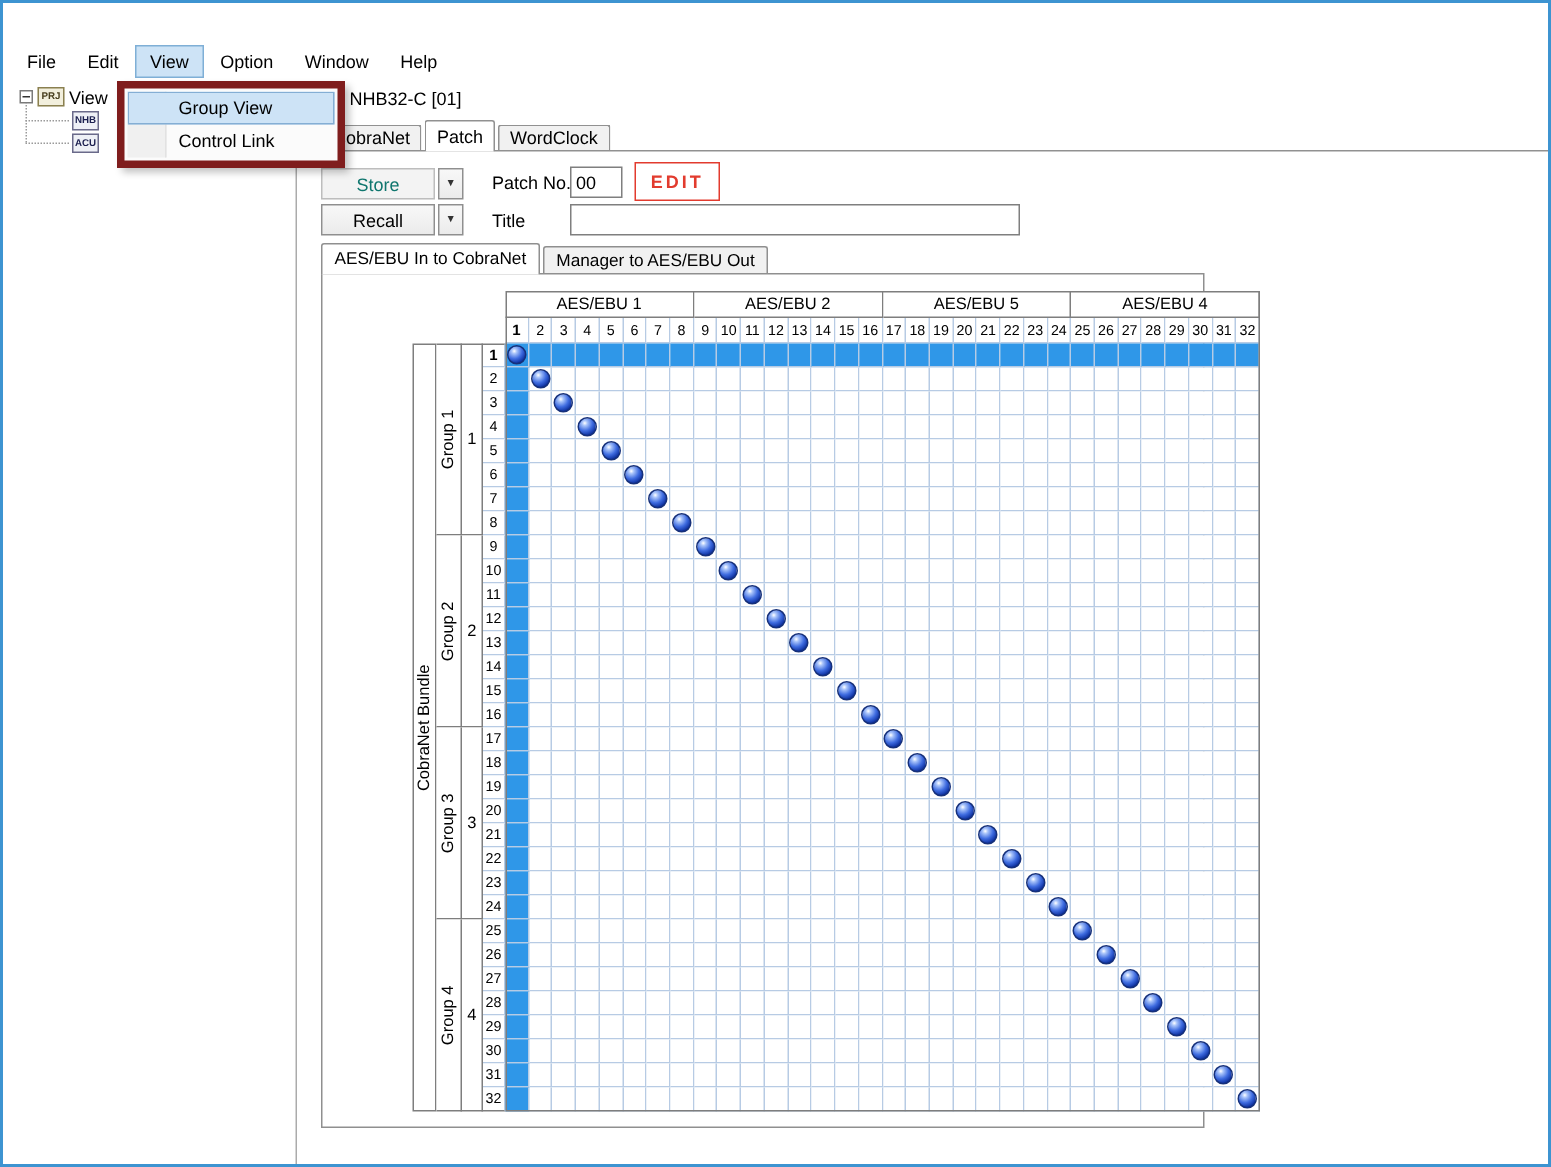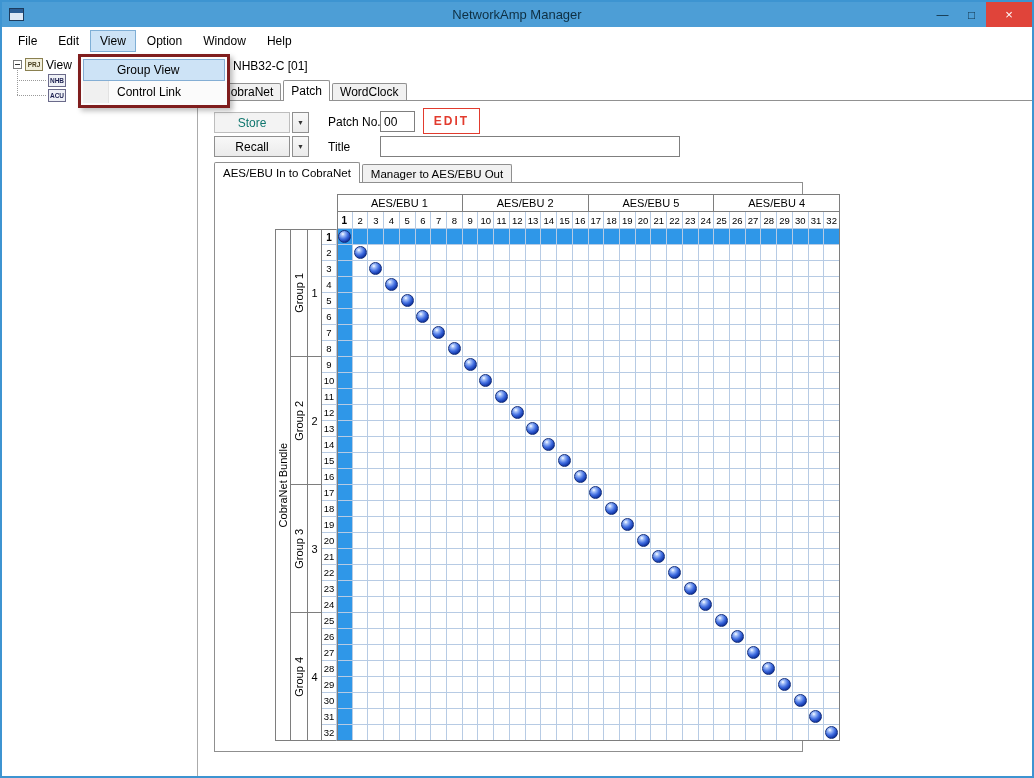--- a/index.html
+++ b/index.html
@@ -11,21 +11,21 @@
   .app-icon::before{content:"";position:absolute;left:0;top:0;right:0;height:4px;background:#2a5d95;}
   .title-text{position:absolute;left:0;right:0;text-align:center;color:#0e2f42;font-size:13px;pointer-events:none;}
   .caption{position:absolute;right:0;top:0;height:25px;display:flex;}
   .cap-btn{width:29px;height:25px;display:flex;align-items:center;justify-content:center;color:#123246;font-size:12px;background:transparent;border:none;font-family:inherit;}
   .cap-btn.close{width:46px;background:var(--closebg,#e0443a);color:#fff;font-size:13px;}
   
   .menubar{position:absolute;left:0;top:25px;right:0;height:27px;display:flex;align-items:center;padding-left:6px;background:#fff;}
   .mitem{padding:4px 10px;margin-right:1px;cursor:default;}
   .mitem.active{background:var(--mhl,#cde3f6);box-shadow:inset 0 0 0 1px #7fafd6;}
   
-  .popup{position:absolute;left:76px;top:52px;width:152px;background:#fbfbfb;border:3px solid #7f1d1d;box-shadow:3px 3px 5px rgba(0,0,0,.25);padding:2px;z-index:60;}
+  .popup{position:absolute;left:76px;top:52px;width:152px;background:#fbfbfb;border:5px solid #7f1d1d;box-shadow:3px 3px 5px rgba(0,0,0,.25);padding:2px;z-index:60;}
   .popup .gutter{position:absolute;left:2px;top:2px;bottom:2px;width:26px;background:#f0f0f0;border-right:1px solid #e2e2e2;}
   .pitem{position:relative;height:22px;line-height:22px;padding-left:34px;z-index:1;}
   .pitem.hl{background:var(--mhl,#cde3f6);box-shadow:inset 0 0 0 1px #84aed4;}
   
   .tree{position:absolute;left:0;top:52px;bottom:0;width:196px;border-right:1px solid #ababab;background:#fff;}
   .trow{position:absolute;display:flex;align-items:center;gap:3px;height:15px;}
   .trow.root{left:11px;top:3px;}
   .trow.c1{left:46px;top:19px;}
   .trow.c2{left:46px;top:34px;}
   .expander{width:9px;height:9px;border:1px solid #7a7a7a;background:#fff;position:relative;flex:0 0 9px;}
@@ -76,35 +76,20 @@
   .cell{border-right:1px solid var(--gline,#b7cbe4);border-bottom:1px solid var(--gline,#b7cbe4);background:#fff;display:flex;align-items:center;justify-content:center;}
   .cell.sel{background:var(--sel,#2f97e8);}
   .ball{width:13px;height:13px;border-radius:50%;border:1px solid #16307a;background:radial-gradient(circle at 35% 28%,#ffffff 0%,#a9c4fa 16%,#3f6ce0 48%,#0c2f9e 78%,#08216f 100%);}
   .frame{border:1px solid #7e7e7e;pointer-events:none;z-index:4;}
 </style>
 </head>
 <body>
 
 <div class="window">
 
-  <div class="titlebar">
-    <div class="app-icon"></div>
-    <div class="title-text">NetworkAmp Manager</div>
-    <div class="caption">
-      <button class="cap-btn">
-          <span>—</span>
-        </button>
-      <button class="cap-btn">
-          <span>□</span>
-        </button>
-      <button class="cap-btn close">
-          <span>×</span>
-        </button>
-    </div>
-  </div>
 
   <div class="menubar">
     <span class="mitem">File</span>
     <span class="mitem">Edit</span>
     <span class="mitem active">View</span>
     <span class="mitem">Option</span>
     <span class="mitem">Window</span>
     <span class="mitem">Help</span>
   </div>
 

